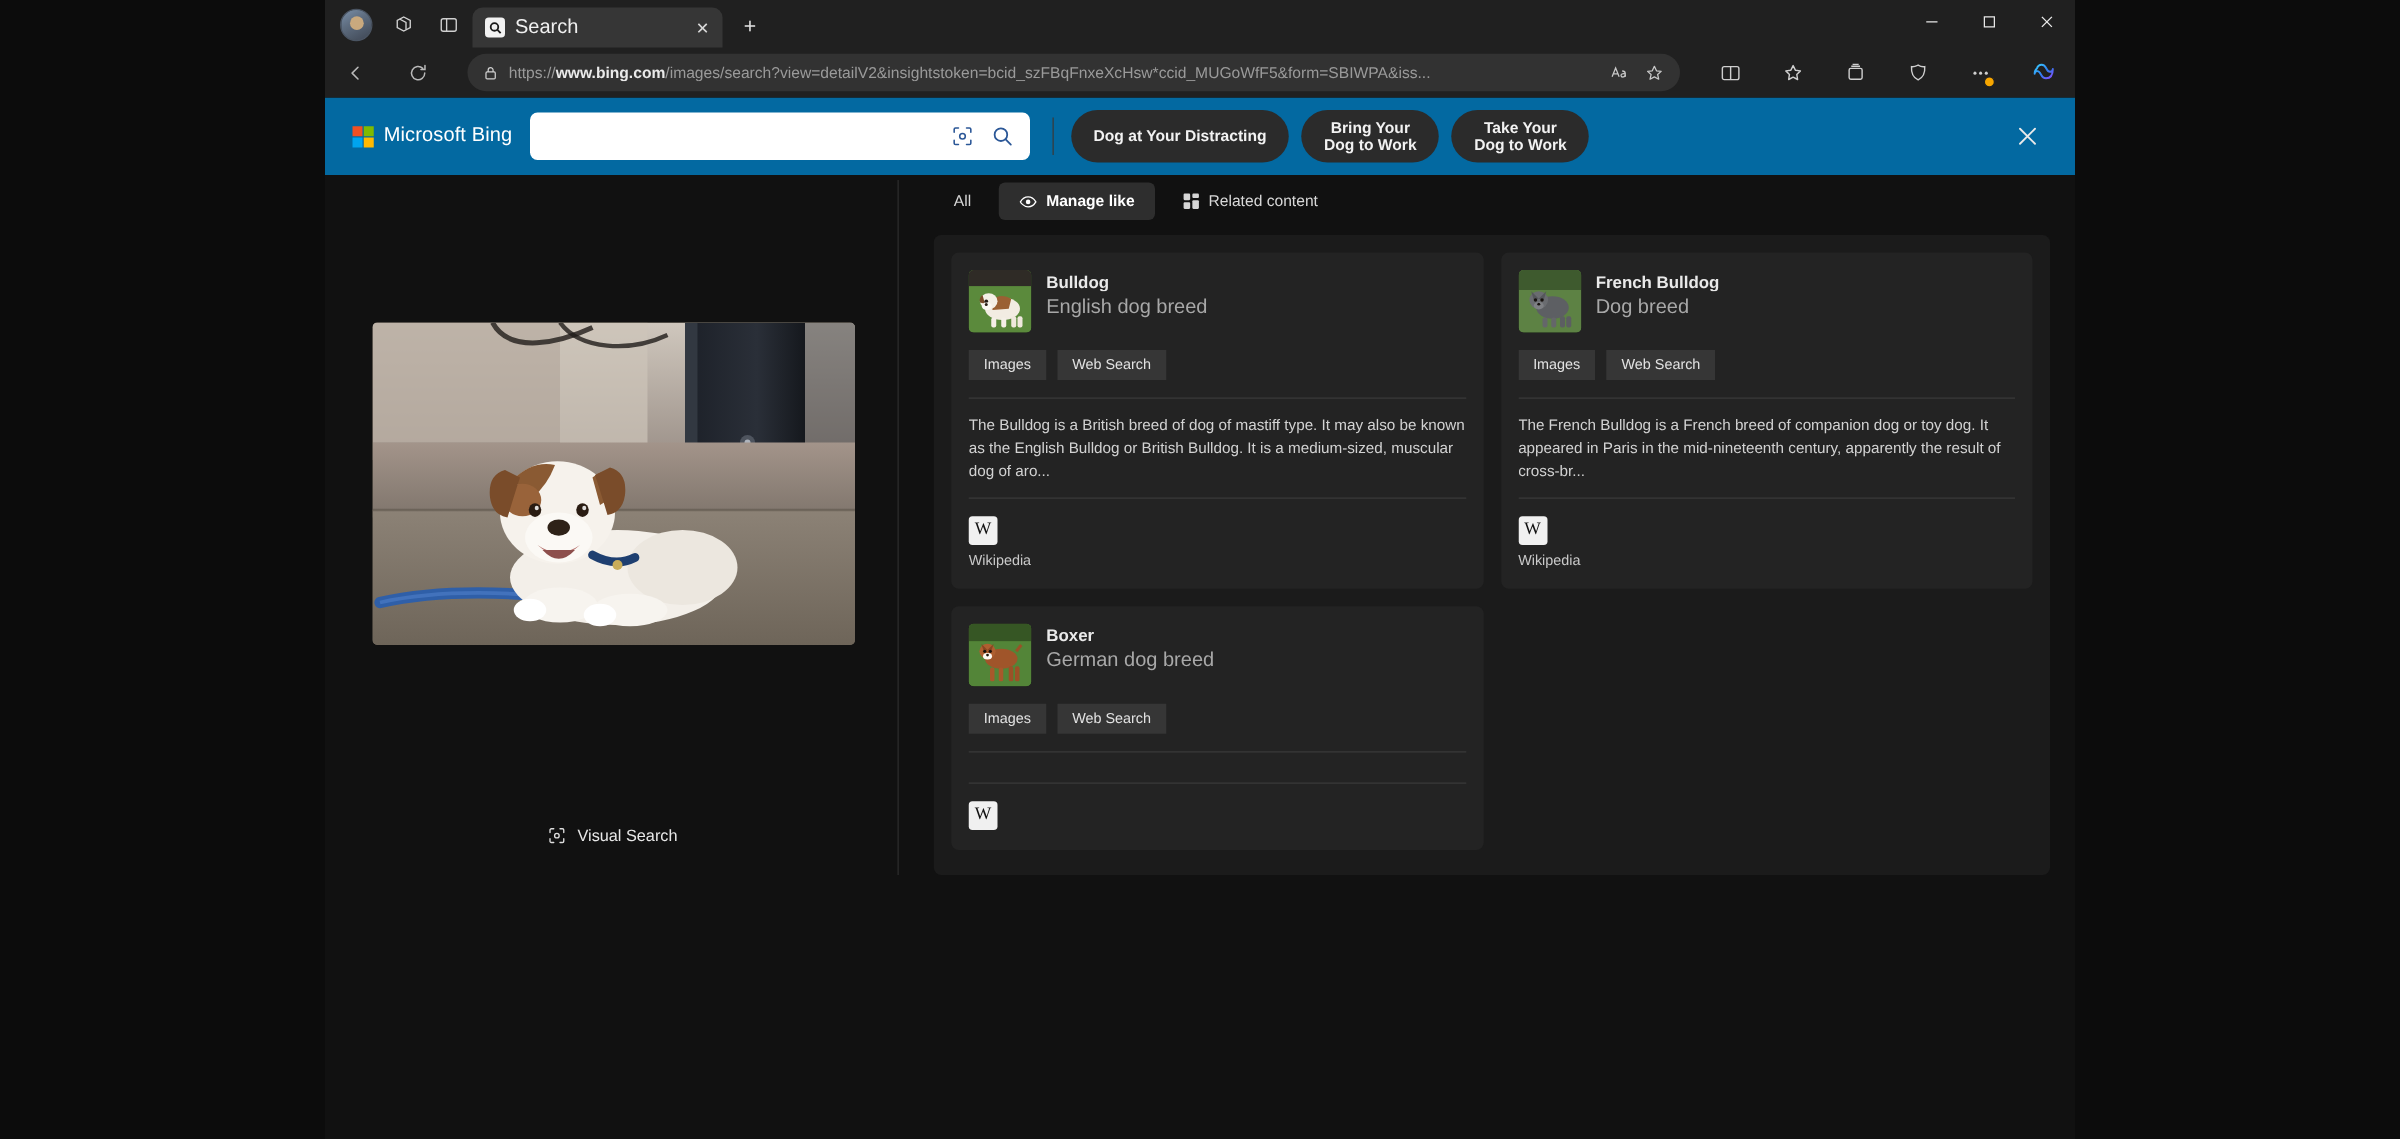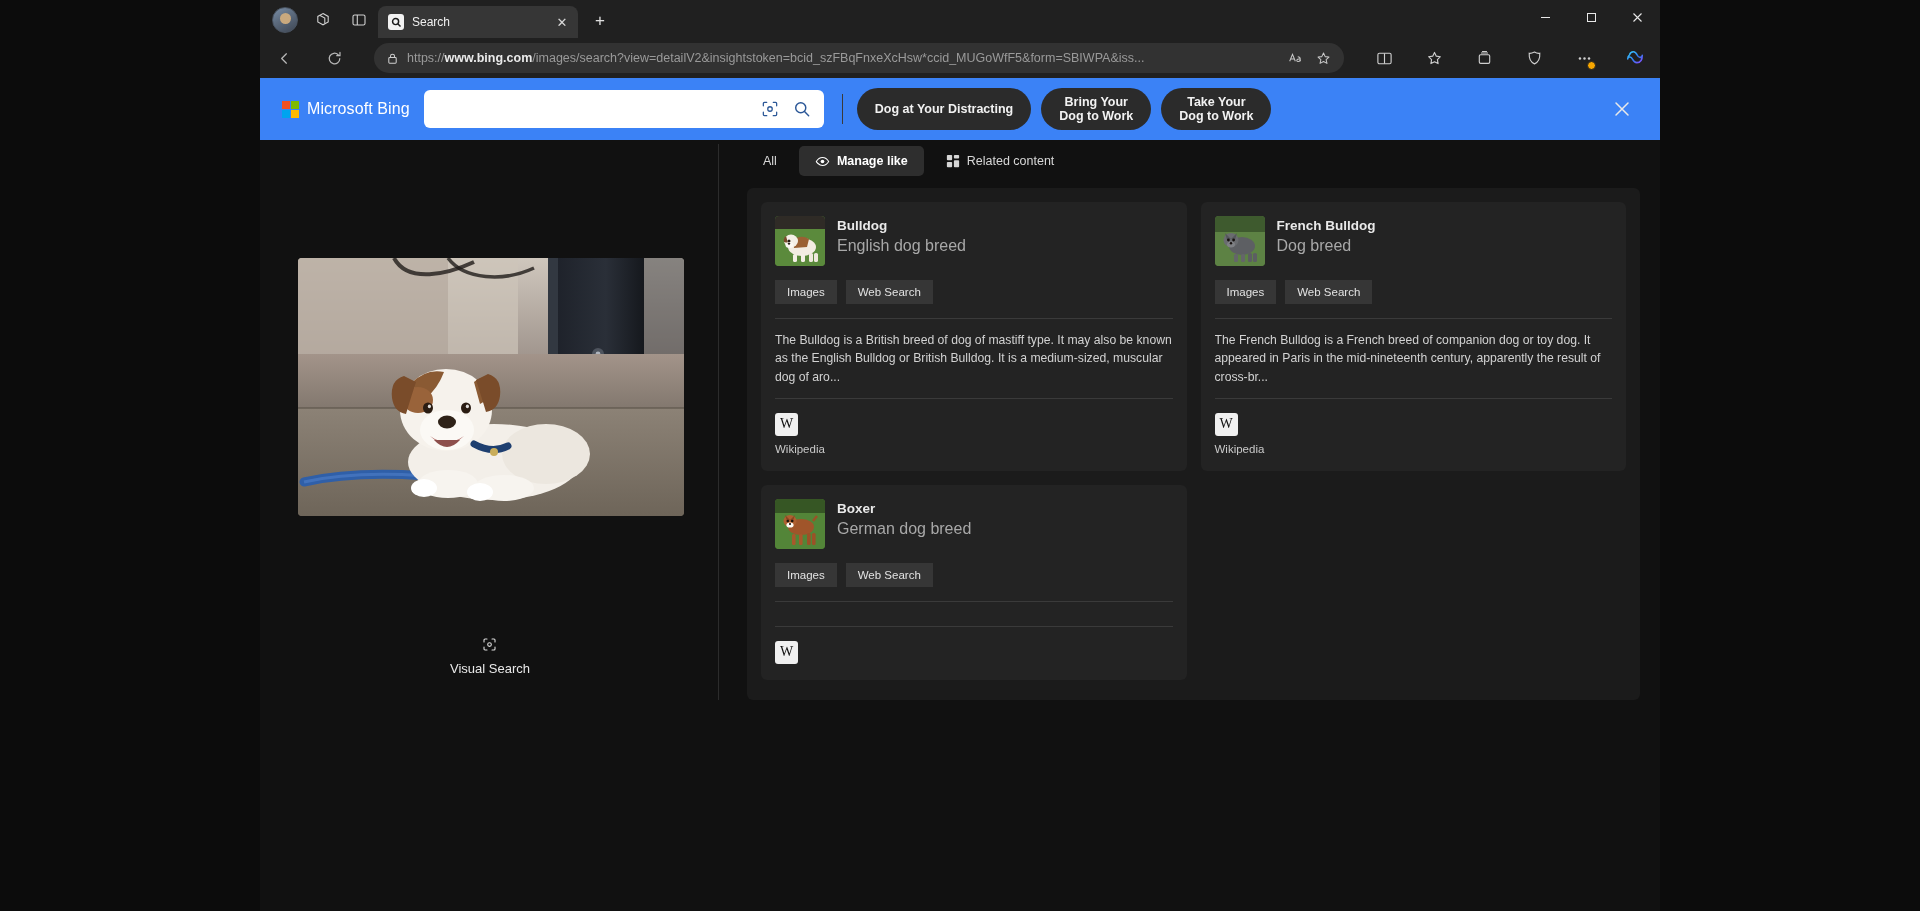--- a/index.html
+++ b/index.html
@@ -43,21 +43,21 @@
     height: 32px; min-width: 200px; max-width: 230px;
     background: #363636; border-radius: 8px 8px 0 0;
     display: flex; align-items: center; padding: 0 6px 0 10px;
     gap: 8px; cursor: pointer; position: relative;
   }
   .tab-favicon {
     width: 16px; height: 16px; border-radius: 3px; background: #f2f2f2;
     display:flex; align-items:center; justify-content:center; flex: 0 0 auto;
   }
   .tab-title {
-    font-size: 12px; color: #f0f0f0; flex: 1 1 auto;
+    font-size: 16px; color: #f0f0f0; flex: 1 1 auto;
     white-space: nowrap; overflow: hidden; text-overflow: ellipsis;
   }
   .tab-close {
     width: 20px; height: 20px; border-radius: 4px; flex: 0 0 auto;
     display: flex; align-items: center; justify-content: center;
     color: #d8d8d8; font-size: 13px; cursor: pointer;
   }
   #new-tab-btn {
     width: 28px; height: 28px; margin: 0 0 3px 6px; border-radius: 5px;
     display:flex; align-items:center; justify-content:center;
@@ -112,21 +112,21 @@
   }
 
   
   #page {
     flex: 1 1 auto; background: #111111; position: relative; overflow: hidden;
   }
 
   
   #bing-header {
     height: 62px; display:flex; align-items:center; padding: 0 20px 0 22px; gap: 14px;
-    background: #3b82f6;
+    background: #0369a1;
   }
   #bing-logo { display:flex; align-items:center; gap:8px; cursor:pointer; flex:0 0 auto; }
   #ms-squares {
     width: 17px; height: 17px; display: grid;
     grid-template-columns: 8px 8px; grid-template-rows: 8px 8px; gap: 1px;
   }
   #ms-squares i { display:block; }
   #ms-squares i:nth-child(1){ background:#f25022; }
   #ms-squares i:nth-child(2){ background:#7fba00; }
   #ms-squares i:nth-child(3){ background:#00a4ef; }
@@ -169,21 +169,21 @@
     width: 420px; flex: 0 0 auto; background:#111; position:relative;
     display:flex; flex-direction:column; align-items:center;
   }
   #hero-image {
     position:absolute; left:18px; top:118px; width: 386px; height: 258px;
     border-radius: 4px; overflow:hidden; background:#6b6257;
   }
   #visual-search-btn {
     position:absolute; left:50%; transform:translateX(-50%); bottom: 18px;
     display:flex; align-items:center; gap:9px; cursor:pointer;
-    color:#e8e8e8; font-size:13px; padding:6px 10px; border-radius:6px;flex-direction:column;
+    color:#e8e8e8; font-size:13px; padding:6px 10px; border-radius:6px;
   }
 
   #pane-divider { width:1px; background:#2c2c2c; flex:0 0 auto; margin: 4px 0 0 0; }
 
   #results-pane {
     flex: 1 1 auto; display:flex; flex-direction:column; min-width:0;
     padding-left: 10px;
   }
 
   

